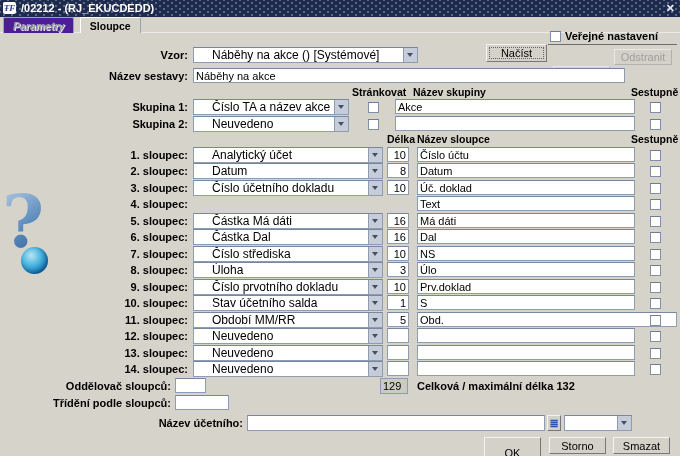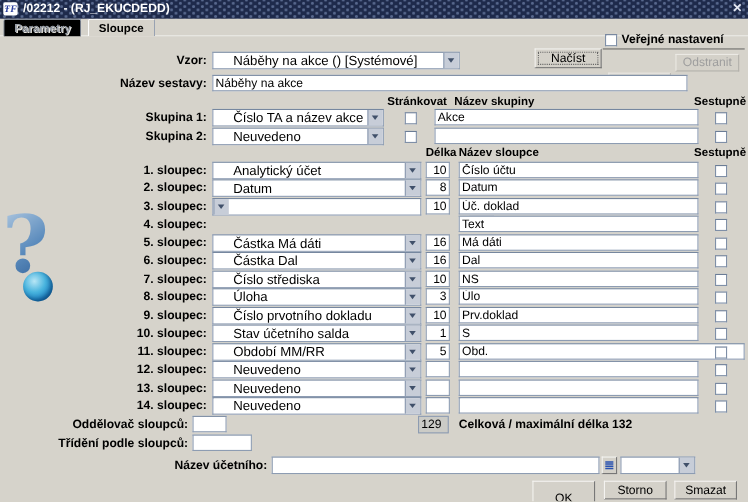--- a/index.html
+++ b/index.html
@@ -15,21 +15,21 @@
     color:#2b3f9e;font:italic bold 9px/12px "Liberation Serif",serif;text-align:center;overflow:hidden;}
   .win-title{position:absolute;left:21px;top:0;height:17px;line-height:17px;color:#ffffff;
     font-size:11px;font-weight:bold;white-space:nowrap;}
   .win-close{position:absolute;right:5px;top:0;height:17px;line-height:16px;color:#e6eaf4;
     font-size:11px;font-weight:bold;cursor:default;}
   
   .tabbar{position:absolute;left:0;top:17px;width:680px;height:16px;padding-left:3px;border-bottom:1px solid #eceae6;}
   .tab{position:relative;display:inline-block;height:16px;padding:0 9px;font-size:10.5px;font-weight:bold;
     line-height:16px;border:1px solid #98a2b2;border-bottom:none;border-radius:2px 2px 0 0;margin-right:1px;
     vertical-align:top;cursor:default;}
-  .tab.inactive{background:#000000;color:#9aa0aa;text-shadow:1px 1px 0 #e8e6e0;}
+  .tab.inactive{background:#4c1d95;color:#9aa0aa;text-shadow:1px 1px 0 #e8e6e0;font-style:italic;}
   .tab.active{background:#d6d3cb;color:#000;border-top-color:#fdfdfd;border-left-color:#fdfdfd;z-index:2;}
   
   .r{position:absolute;left:0;width:680px;height:16px;}
   .lbl{position:absolute;font-size:11px;font-weight:bold;color:#000;text-align:right;white-space:nowrap;}
   .lbl.main{left:0;width:188px;text-align:right;}
   .lbl.small{left:0;width:171px;}
   .lbl.img{left:0;width:243px;}
   .r .lbl{top:2px;}
   .ti{position:absolute;height:15px;border:1px solid #8d9cb2;border-top-color:#76879f;background:#fff;
     font:11px "Liberation Sans",sans-serif;color:#000;padding:0 2px;outline:none;}
@@ -139,20 +139,21 @@
         <span class="val">Datum</span>
         <span class="arrow"></span>
       </div>
     <input class="ti num" style="left: 387px; width: 22px;" value="8">
     <input class="ti" style="left: 417px; width: 218px;" value="Datum">
     <input type="checkbox" class="cbx" style="left: 650px;">
   </div>
   <div class="r" style="top:180px">
     <span class="lbl main">3. sloupec:</span>
     <div class="combo" style="left:193px;width:190px">
+        <span class="val">Číslo účetního dokladu</span>
         <span class="arrow"></span>
       </div>
     <input class="ti num" style="left: 387px; width: 22px;" value="10">
     <input class="ti" style="left: 417px; width: 218px;" value="Úč. doklad">
     <input type="checkbox" class="cbx" style="left: 650px;">
   </div>
   <div class="r" style="top:196px">
     <span class="lbl main">4. sloupec:</span>
     <input class="ti num" style="left: 387px; width: 22px; margin-left: 40px;" value="30">
     <input class="ti" style="left: 417px; width: 218px;" value="Text">

